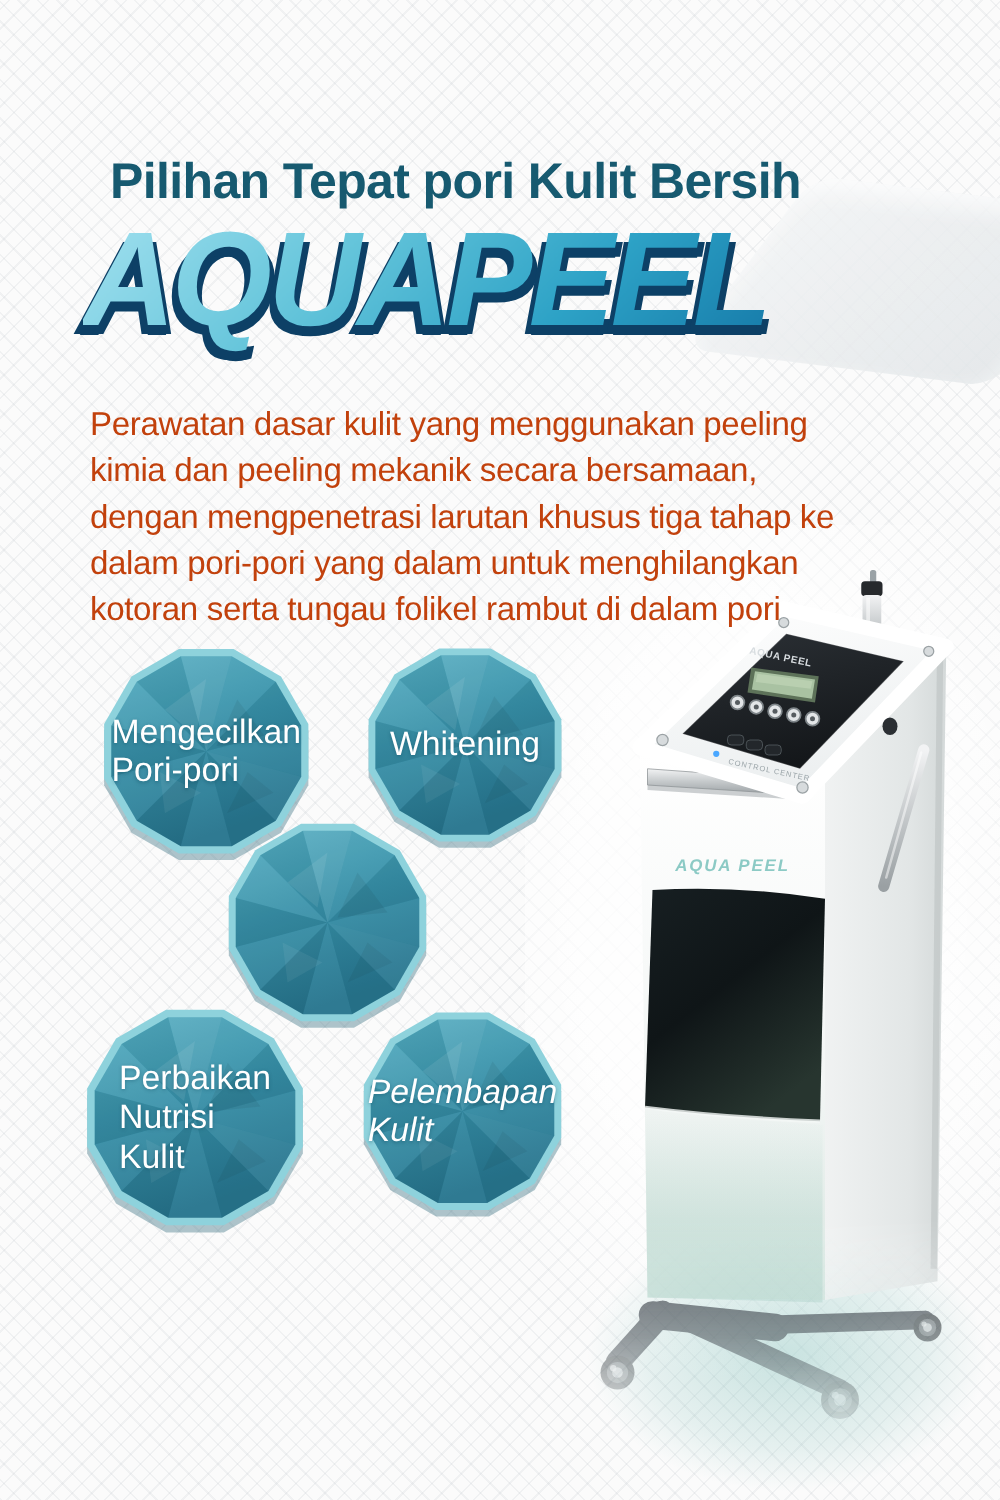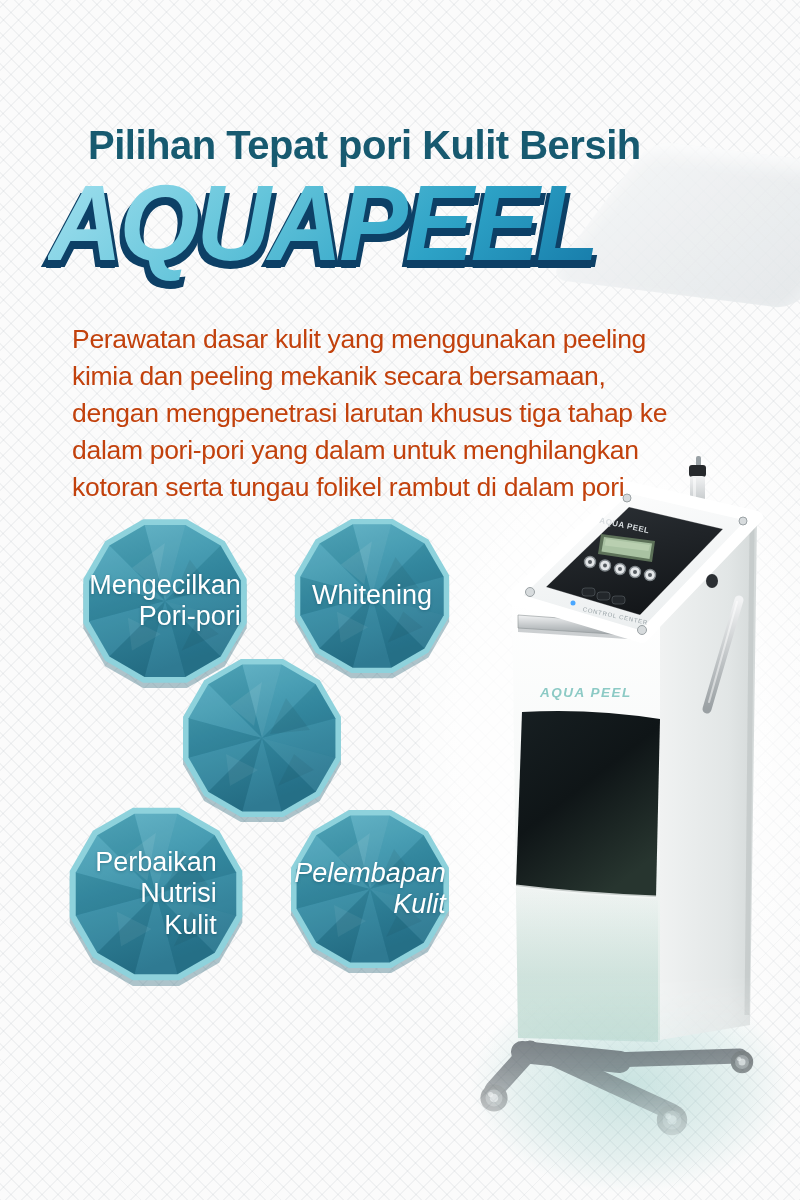--- a/index.html
+++ b/index.html
@@ -30,21 +30,21 @@
   .teal-glow{
     left:430px;top:950px;width:400px;height:270px;z-index:1;
     background:radial-gradient(closest-side, rgba(130,192,186,.42) 0%, rgba(130,192,186,.18) 55%, rgba(130,192,186,0) 80%);
   }
 
   .title{
     left:88px;top:96px;z-index:3;
     font-size:40px;font-weight:600;letter-spacing:-.5px;color:#175a70;
   }
 
-  .logo{left:48px;top:162px;width:620px;height:130px;z-index:3;}
+  .logo{left:66px;top:162px;width:620px;height:130px;z-index:3;}
   .logo span{
     position:absolute;left:0;top:0;white-space:nowrap;
     font-size:103px;font-weight:800;font-style:italic;
     letter-spacing:-3px;transform:scaleY(1.04);transform-origin:left top;
   }
   .logo-shadow{
     color:transparent;
     text-shadow:-5px 7px 0 #0d4066, 4px 7px 0 #0d4066, 0 8px 0 #0d4066;
   }
   .logo-fill{
@@ -54,21 +54,21 @@
 
   .desc{
     left:72px;top:294px;width:624px;z-index:3;
     font-size:26.5px;line-height:37px;letter-spacing:-.3px;color:#c2410c;
   }
 
   
   .badge{z-index:4;display:flex;align-items:center;justify-content:center;}
   .badge svg{position:absolute;left:0;top:0;width:100%;height:100%;}
   .badge-label{
-    position:relative;z-index:2;color:#fff;text-align:right;
+    position:relative;z-index:2;color:#fff;text-align:left;
     font-size:27px;line-height:1.16;white-space:pre-line;
     text-shadow:0 1px 3px rgba(10,60,80,.35);
   }
   .b1{left:76px; top:512px;width:178px;height:178px;}
   .b2{left:288px;top:512px;width:168px;height:168px;}
   .b3{left:176px;top:652px;width:172px;height:172px;}
   .b4{left:62px; top:800px;width:188px;height:188px;}
   .b5{left:284px;top:803px;width:172px;height:172px;font-style:italic;}
 
   

